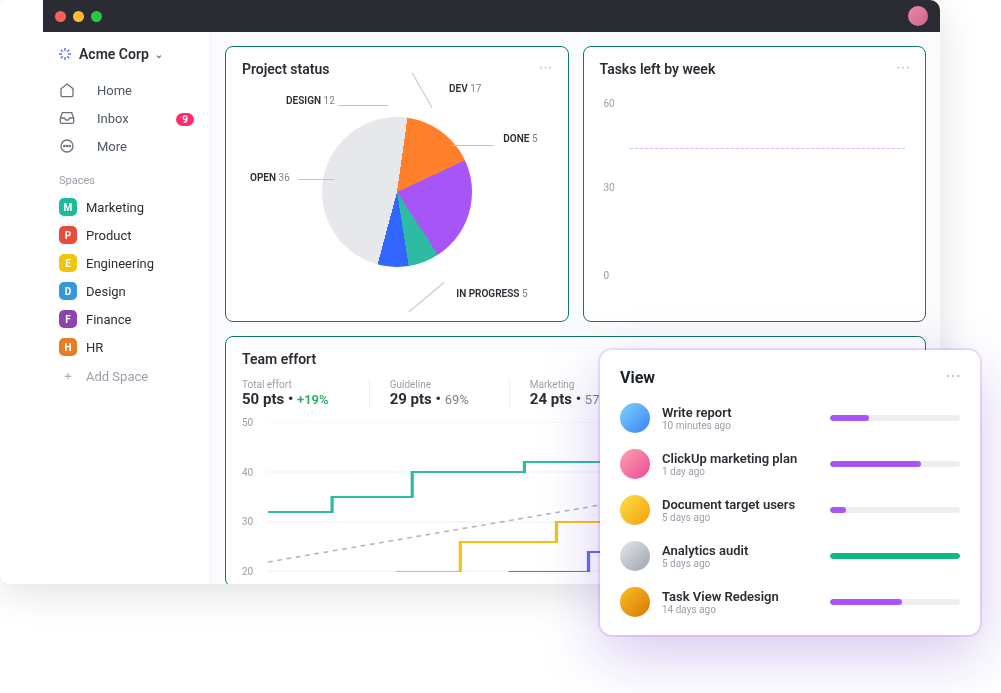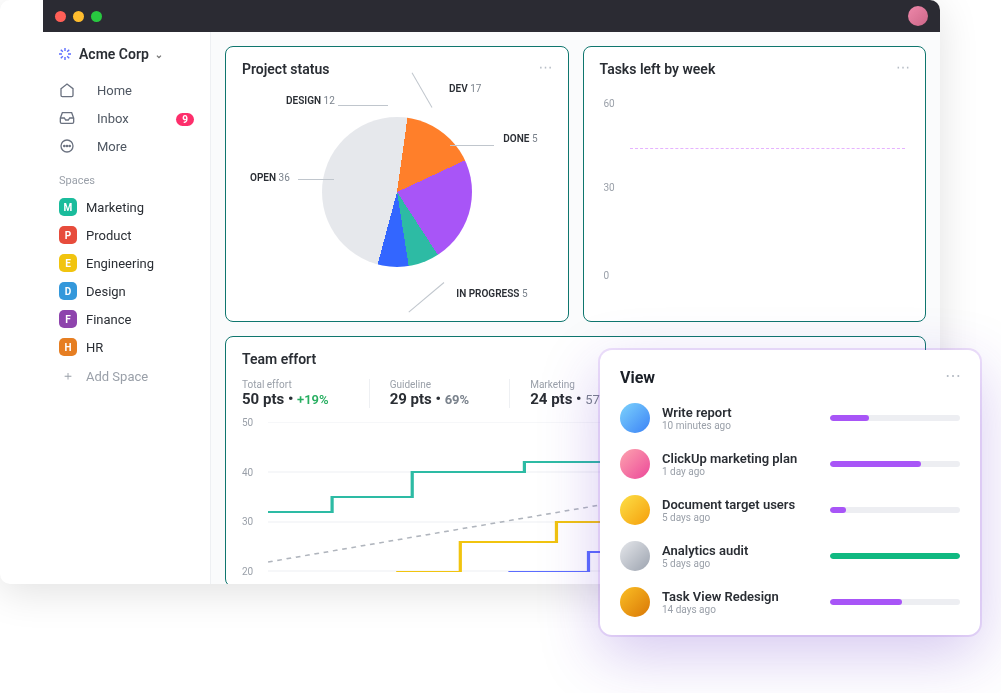--- a/index.html
+++ b/index.html
@@ -228,21 +228,21 @@
 
       <div class="card team-card">
         <h3>Team effort</h3>
         <div class="metrics">
           <div class="metric">
             <div class="mlabel">Total effort</div>
             <div class="mval"><span>50 pts</span> • <span class="delta-up">+19%</span></div>
           </div>
           <div class="metric">
             <div class="mlabel">Guideline</div>
-            <div class="mval"><span>29 pts</span> • <span style="font-weight:700;color:#7a828c;font-size:13px;">69%</span></div>
+            <div class="mval"><span>29 pts</span> • <span style="font-weight:400;color:#7a828c;font-size:13px;">69%</span></div>
           </div>
           <div class="metric">
             <div class="mlabel">Marketing</div>
             <div class="mval"><span>24 pts</span> • <span style="font-weight:400;color:#7a828c;font-size:13px;">57%</span></div>
           </div>
         </div>
         <div class="line-chart">
           <span class="lc-y" style="top:0%;">50</span>
           <span class="lc-y" style="top:33%;">40</span>
           <span class="lc-y" style="top:66%;">30</span>

